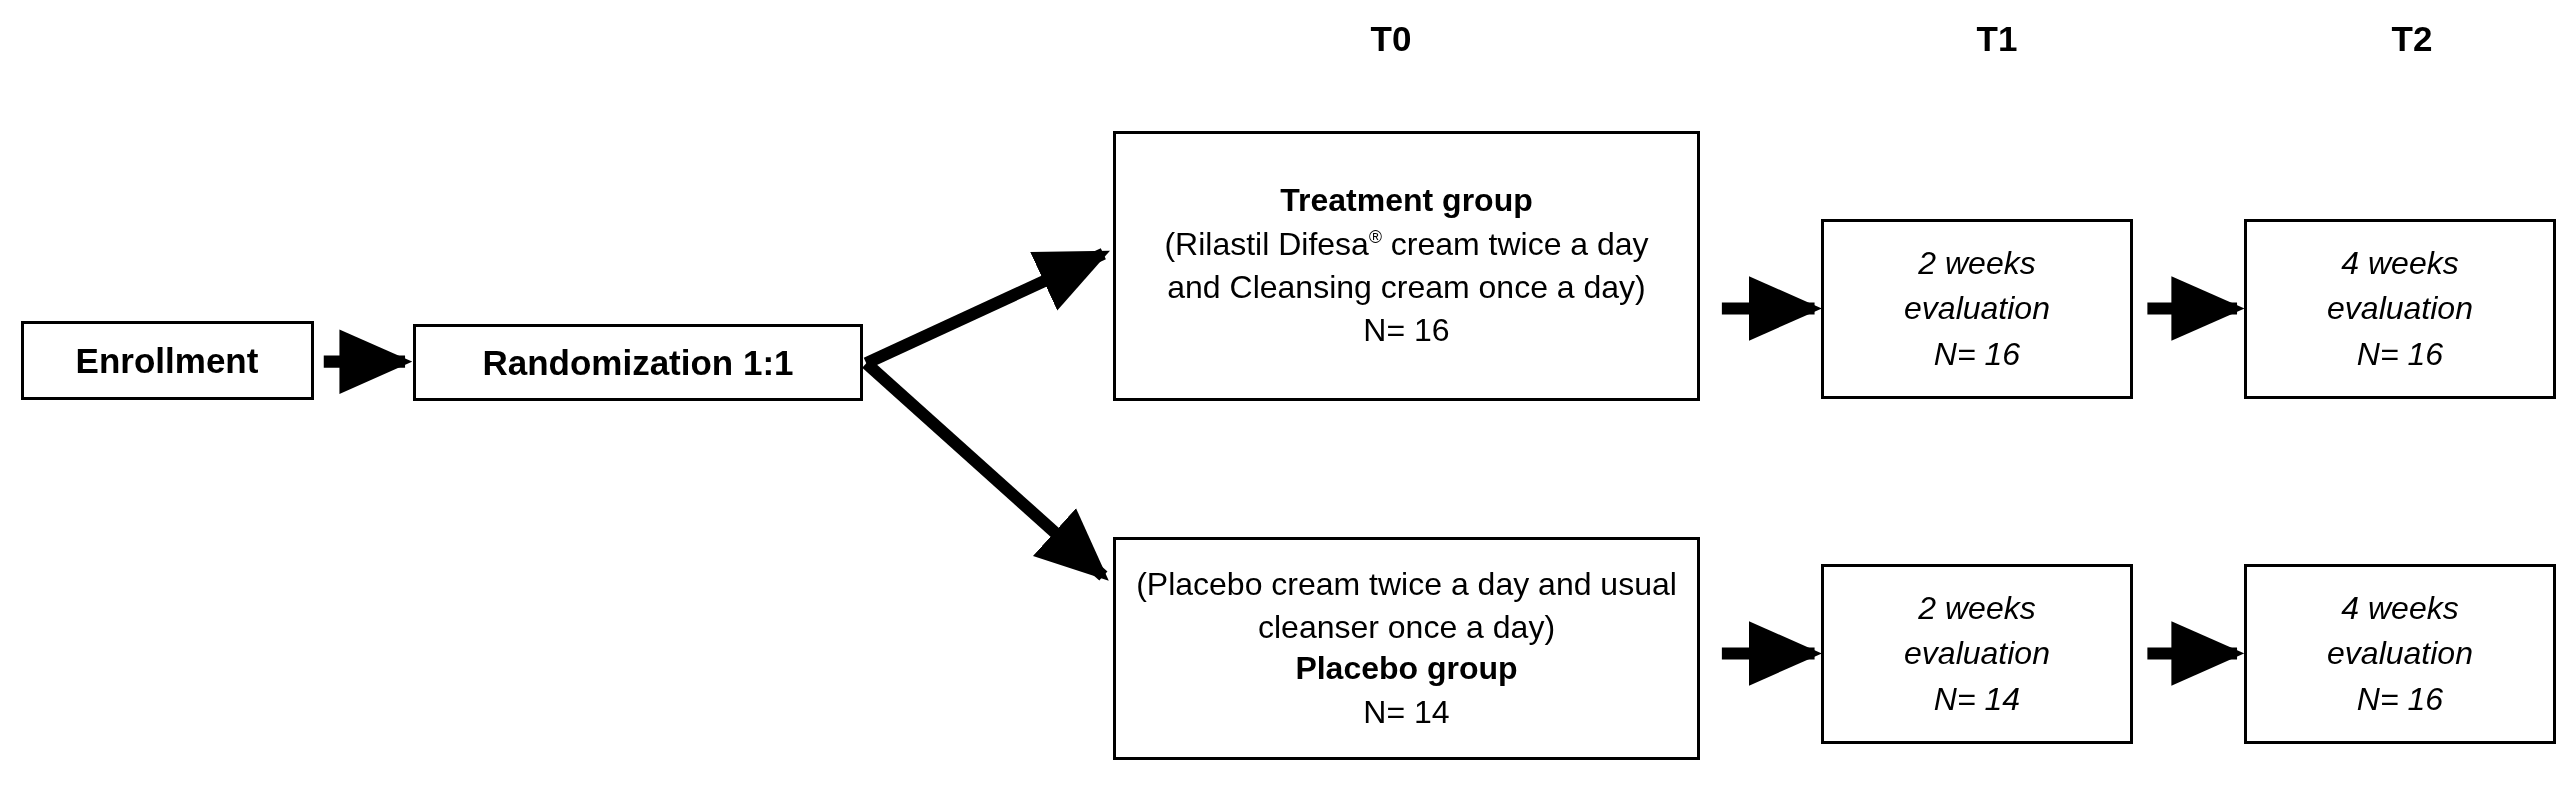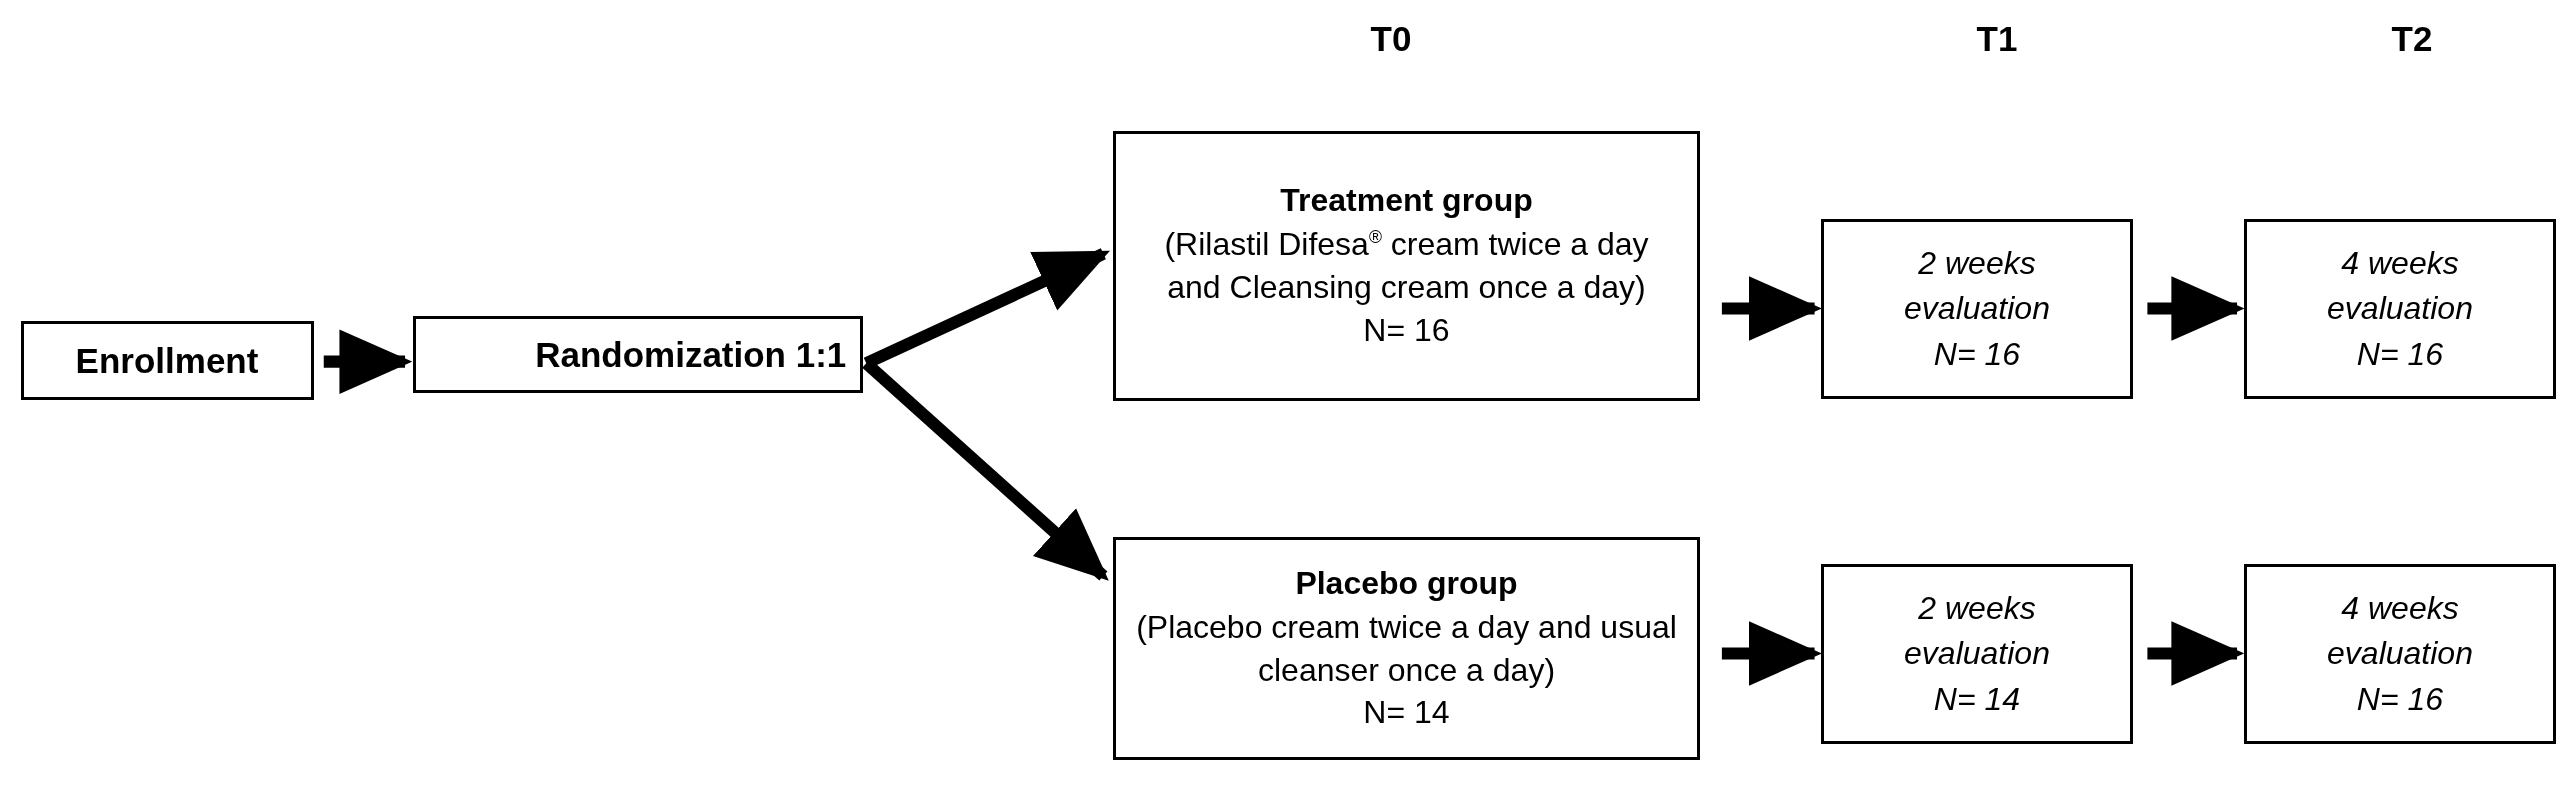--- a/index.html
+++ b/index.html
@@ -100,33 +100,33 @@
   <div class="tp-header" style="left:1391px; top:21px;">T0</div>
 
   <div class="tp-header" style="left:1977px; top:21px;margin-left:20px;">T1</div>
 
   <div class="tp-header" style="left:2400px; top:21px;margin-left:12px;">T2</div>
 
   <div class="node flat-node" style="left:20.5px; top:321px; width:293px; height:79px;">
     <span class="node-line">Enrollment</span>
   </div>
 
-  <div class="node flat-node" style="left:413px; top:316px; width:450px; height:77px;text-align:right;">
+  <div class="node flat-node" style="left:413px; top:324px; width:450px; height:77px;">
     <span class="node-line"><span>Randomization</span><span>&nbsp;</span><span class="light">1:1</span></span>
   </div>
 
   <div class="node group-node" style="left:1113px; top:131px; width:587px; height:270px;">
     <span class="node-line group-title">Treatment group</span>
     <span class="node-line wrap group-desc"><span>(Rilastil Difesa</span><sup class="reg">®</sup><span> cream twice a day and Cleansing cream once a day)</span></span>
     <span class="node-line group-n">N= 16</span>
   </div>
 
   <div class="node group-node" style="left:1113px; top:537px; width:587px; height:223px;">
+    <span class="node-line wrap group-desc">(Placebo cream twice a day and usual cleanser once a day)</span>
     <span class="node-line group-title">Placebo group</span>
-    <span class="node-line wrap group-desc">(Placebo cream twice a day and usual cleanser once a day)</span>
     <span class="node-line group-n">N= 14</span>
   </div>
 
   <div class="node eval-node" style="left:1821px; top:219px; width:312px; height:180px;">
     <span class="eval-line">2 weeks</span>
     <span class="eval-line">evaluation</span>
     <span class="eval-line">N= 16</span>
   </div>
 
   <div class="node eval-node" style="left:2244px; top:219px; width:312px; height:180px;">

